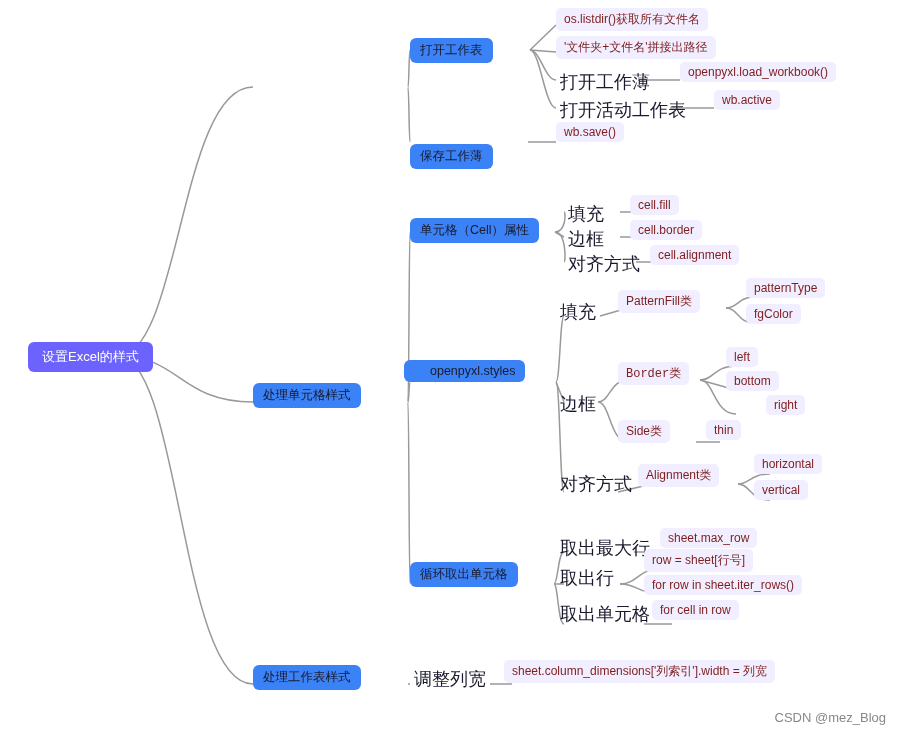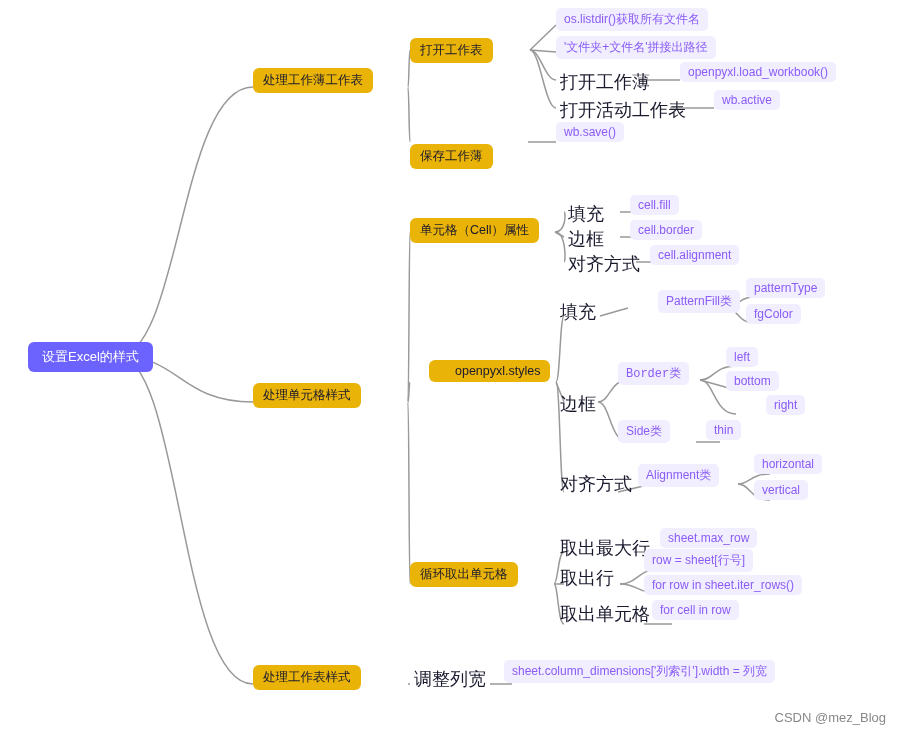--- a/index.html
+++ b/index.html
@@ -28,29 +28,29 @@
     }
     .box {
       background: #6c63ff;
       color: #fff;
       border-radius: 6px;
       padding: 6px 14px;
       font-size: 13px;
       font-weight: 500;
     }
     .box-light {
-      background: #eab308;
+      background: #3b82f6;
       color: #1a1a2e;
       border-radius: 6px;
       padding: 4px 10px;
       font-size: 12.5px;
     }
     .box-white {
       background: #f0eeff;
-      color: #8b5cf6;
+      color: #7f1d1d;
       border-radius: 5px;
       padding: 3px 8px;
       font-size: 12px;
     }
     .label {
       color: #1a1a2e;
       font-size: 18px;
       padding: 2px 4px;
     }
     .watermark {
@@ -135,49 +135,48 @@
 
     <path d="M 644 624 L 672 624" fill="none" stroke="#999" stroke-width="1.5"></path>
 
     <path d="M 408 684 L 410 684" fill="none" stroke="#999" stroke-width="1.5"></path>
 
     <path d="M 490 684 L 512 684" fill="none" stroke="#999" stroke-width="1.5"></path>
   </svg>
 
   <div class="node box" style="left:28px;top:342px;">设置Excel的样式</div>
 
-  <div class="node box-light" style="left:253px;top:68px;">处理工作薄工作表</div>
   <div class="node box-light" style="left:253px;top:383px;">处理单元格样式</div>
   <div class="node box-light" style="left:253px;top:665px;">处理工作表样式</div>
 
   <div class="node box-light" style="left:410px;top:38px;">打开工作表</div>
   <div class="node box-light" style="left:410px;top:128px;margin-top:16px;">保存工作薄</div>
 
   <div class="node box-white" style="left:556px;top:8px;">os.listdir()获取所有文件名</div>
   <div class="node box-white" style="left:556px;top:36px;">'文件夹+文件名'拼接出路径</div>
   <div class="node label" style="left:556px;top:68px;">打开工作薄</div>
   <div class="node box-white" style="left:680px;top:62px;">openpyxl.load_workbook()</div>
   <div class="node label" style="left:556px;top:96px;">打开活动工作表</div>
   <div class="node box-white" style="left:714px;top:90px;">wb.active</div>
 
   <div class="node box-white" style="left:556px;top:122px;">wb.save()</div>
 
   <div class="node box-light" style="left:410px;top:218px;">单元格（Cell）属性</div>
-  <div class="node box-light" style="left:429px;top:360px;padding-left:26px;">openpyxl.styles</div>
+  <div class="node box-light" style="left:404px;top:360px;padding-left:26px;">openpyxl.styles</div>
   <div class="node box-light" style="left:410px;top:562px;">循环取出单元格</div>
 
   <div class="node label" style="left:564px;top:200px;">填充</div>
   <div class="node box-white" style="left:630px;top:195px;">cell.fill</div>
   <div class="node label" style="left:564px;top:225px;">边框</div>
   <div class="node box-white" style="left:630px;top:220px;">cell.border</div>
   <div class="node label" style="left:564px;top:250px;">对齐方式</div>
   <div class="node box-white" style="left:650px;top:245px;">cell.alignment</div>
 
   <div class="node label" style="left:556px;top:298px;">填充</div>
-  <div class="node box-white" style="left:618px;top:290px;margin-left:40px;">PatternFill类</div>
+  <div class="node box-white" style="left:618px;top:290px;">PatternFill类</div>
   <div class="node box-white" style="left:746px;top:278px;">patternType</div>
   <div class="node box-white" style="left:746px;top:304px;">fgColor</div>
 
   <div class="node label" style="left:556px;top:390px;">边框</div>
   <div class="node box-white" style="left:618px;top:362px;font-family:Liberation Mono, monospace;">Border类</div>
   <div class="node box-white" style="left:726px;top:347px;">left</div>
   <div class="node box-white" style="left:726px;top:371px;">bottom</div>
   <div class="node box-white" style="left:726px;top:395px;margin-left:40px;">right</div>
   <div class="node box-white" style="left:618px;top:420px;">Side类</div>
   <div class="node box-white" style="left:706px;top:420px;">thin</div>

